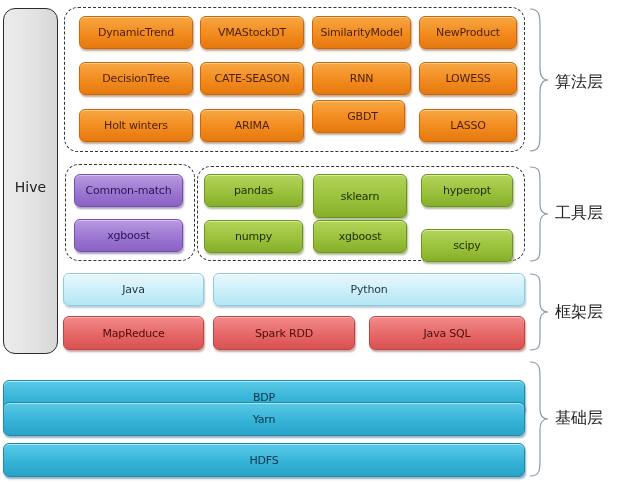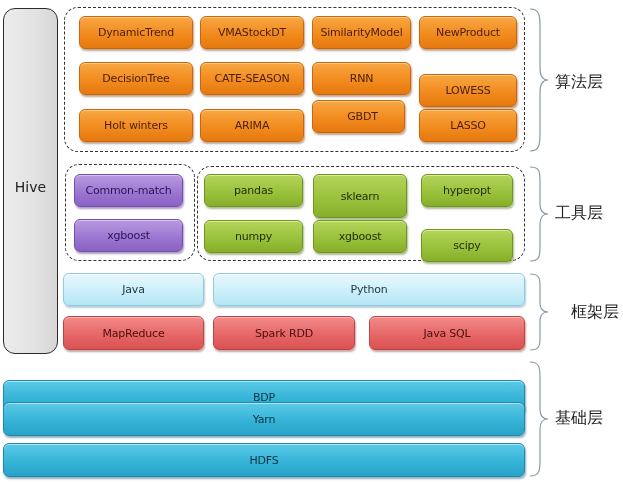--- a/index.html
+++ b/index.html
@@ -43,21 +43,21 @@
 <div class="dashed" style="left:64px; top:7px; width:461px; height:145px;"></div>
 
 <div class="btn orange" style="left:79px;top:16px;width:114px;height:33px;">DynamicTrend</div>
 <div class="btn orange" style="left:200px;top:16px;width:104px;height:33px;">VMAStockDT</div>
 <div class="btn orange" style="left:312px;top:16px;width:99px;height:33px;">SimilarityModel</div>
 <div class="btn orange" style="left:419px;top:16px;width:98px;height:33px;">NewProduct</div>
 
 <div class="btn orange" style="left:79px;top:62px;width:114px;height:33px;">DecisionTree</div>
 <div class="btn orange" style="left:200px;top:62px;width:104px;height:33px;">CATE-SEASON</div>
 <div class="btn orange" style="left:312px;top:62px;width:99px;height:33px;">RNN</div>
-<div class="btn orange" style="left:419px;top:74px;width:98px;height:33px;">LOWESS</div>
+<div class="btn orange" style="left:419px;top:62px;width:98px;height:33px;">LOWESS</div>
 
 <div class="btn orange" style="left:79px;top:109px;width:114px;height:33px;">Holt winters</div>
 <div class="btn orange" style="left:200px;top:109px;width:104px;height:33px;">ARIMA</div>
 <div class="btn orange" style="left:312px;top:100px;width:93px;height:33px;padding-left:8px;">GBDT</div>
 <div class="btn orange" style="left:419px;top:109px;width:98px;height:33px;">LASSO</div>
 
 <div class="dashed" style="left:65px; top:164px; width:130px; height:97px;"></div>
 <div class="dashed" style="left:197px; top:166px; width:328px; height:95px;"></div>
 
 <div class="btn purple" style="left:74px;top:174px;width:109px;height:33px;">Common-match</div>
@@ -89,14 +89,14 @@
 </svg>
 <svg class="brace" style="left:528px;top:273px;" width="24" height="78" viewBox="0 0 24 78">
   <path d="M2,1 C12,1 12,6 12,14 L12,30 C12,35 14,39 20,39 C14,39 12,43 12,48 L12,64 C12,72 12,77 2,77" fill="none" stroke="#8a9aa8" stroke-width="1.2"></path>
 </svg>
 <svg class="brace" style="left:528px;top:361px;" width="24" height="116" viewBox="0 0 24 116">
   <path d="M2,1 C12,1 12,7 12,18 L12,48 C12,54 14,58 20,58 C14,58 12,62 12,68 L12,98 C12,109 12,115 2,115" fill="none" stroke="#8a9aa8" stroke-width="1.2"></path>
 </svg>
 
 <div class="layer-label" style="left:555px;top:72px;">算法层</div>
 <div class="layer-label" style="left:555px;top:203px;">工具层</div>
-<div class="layer-label" style="left:555px;top:302px;margin-left:16px;">框架层</div>
+<div class="layer-label" style="left:555px;top:302px;">框架层</div>
 <div class="layer-label" style="left:555px;top:408px;">基础层</div>
 
 </body></html>

